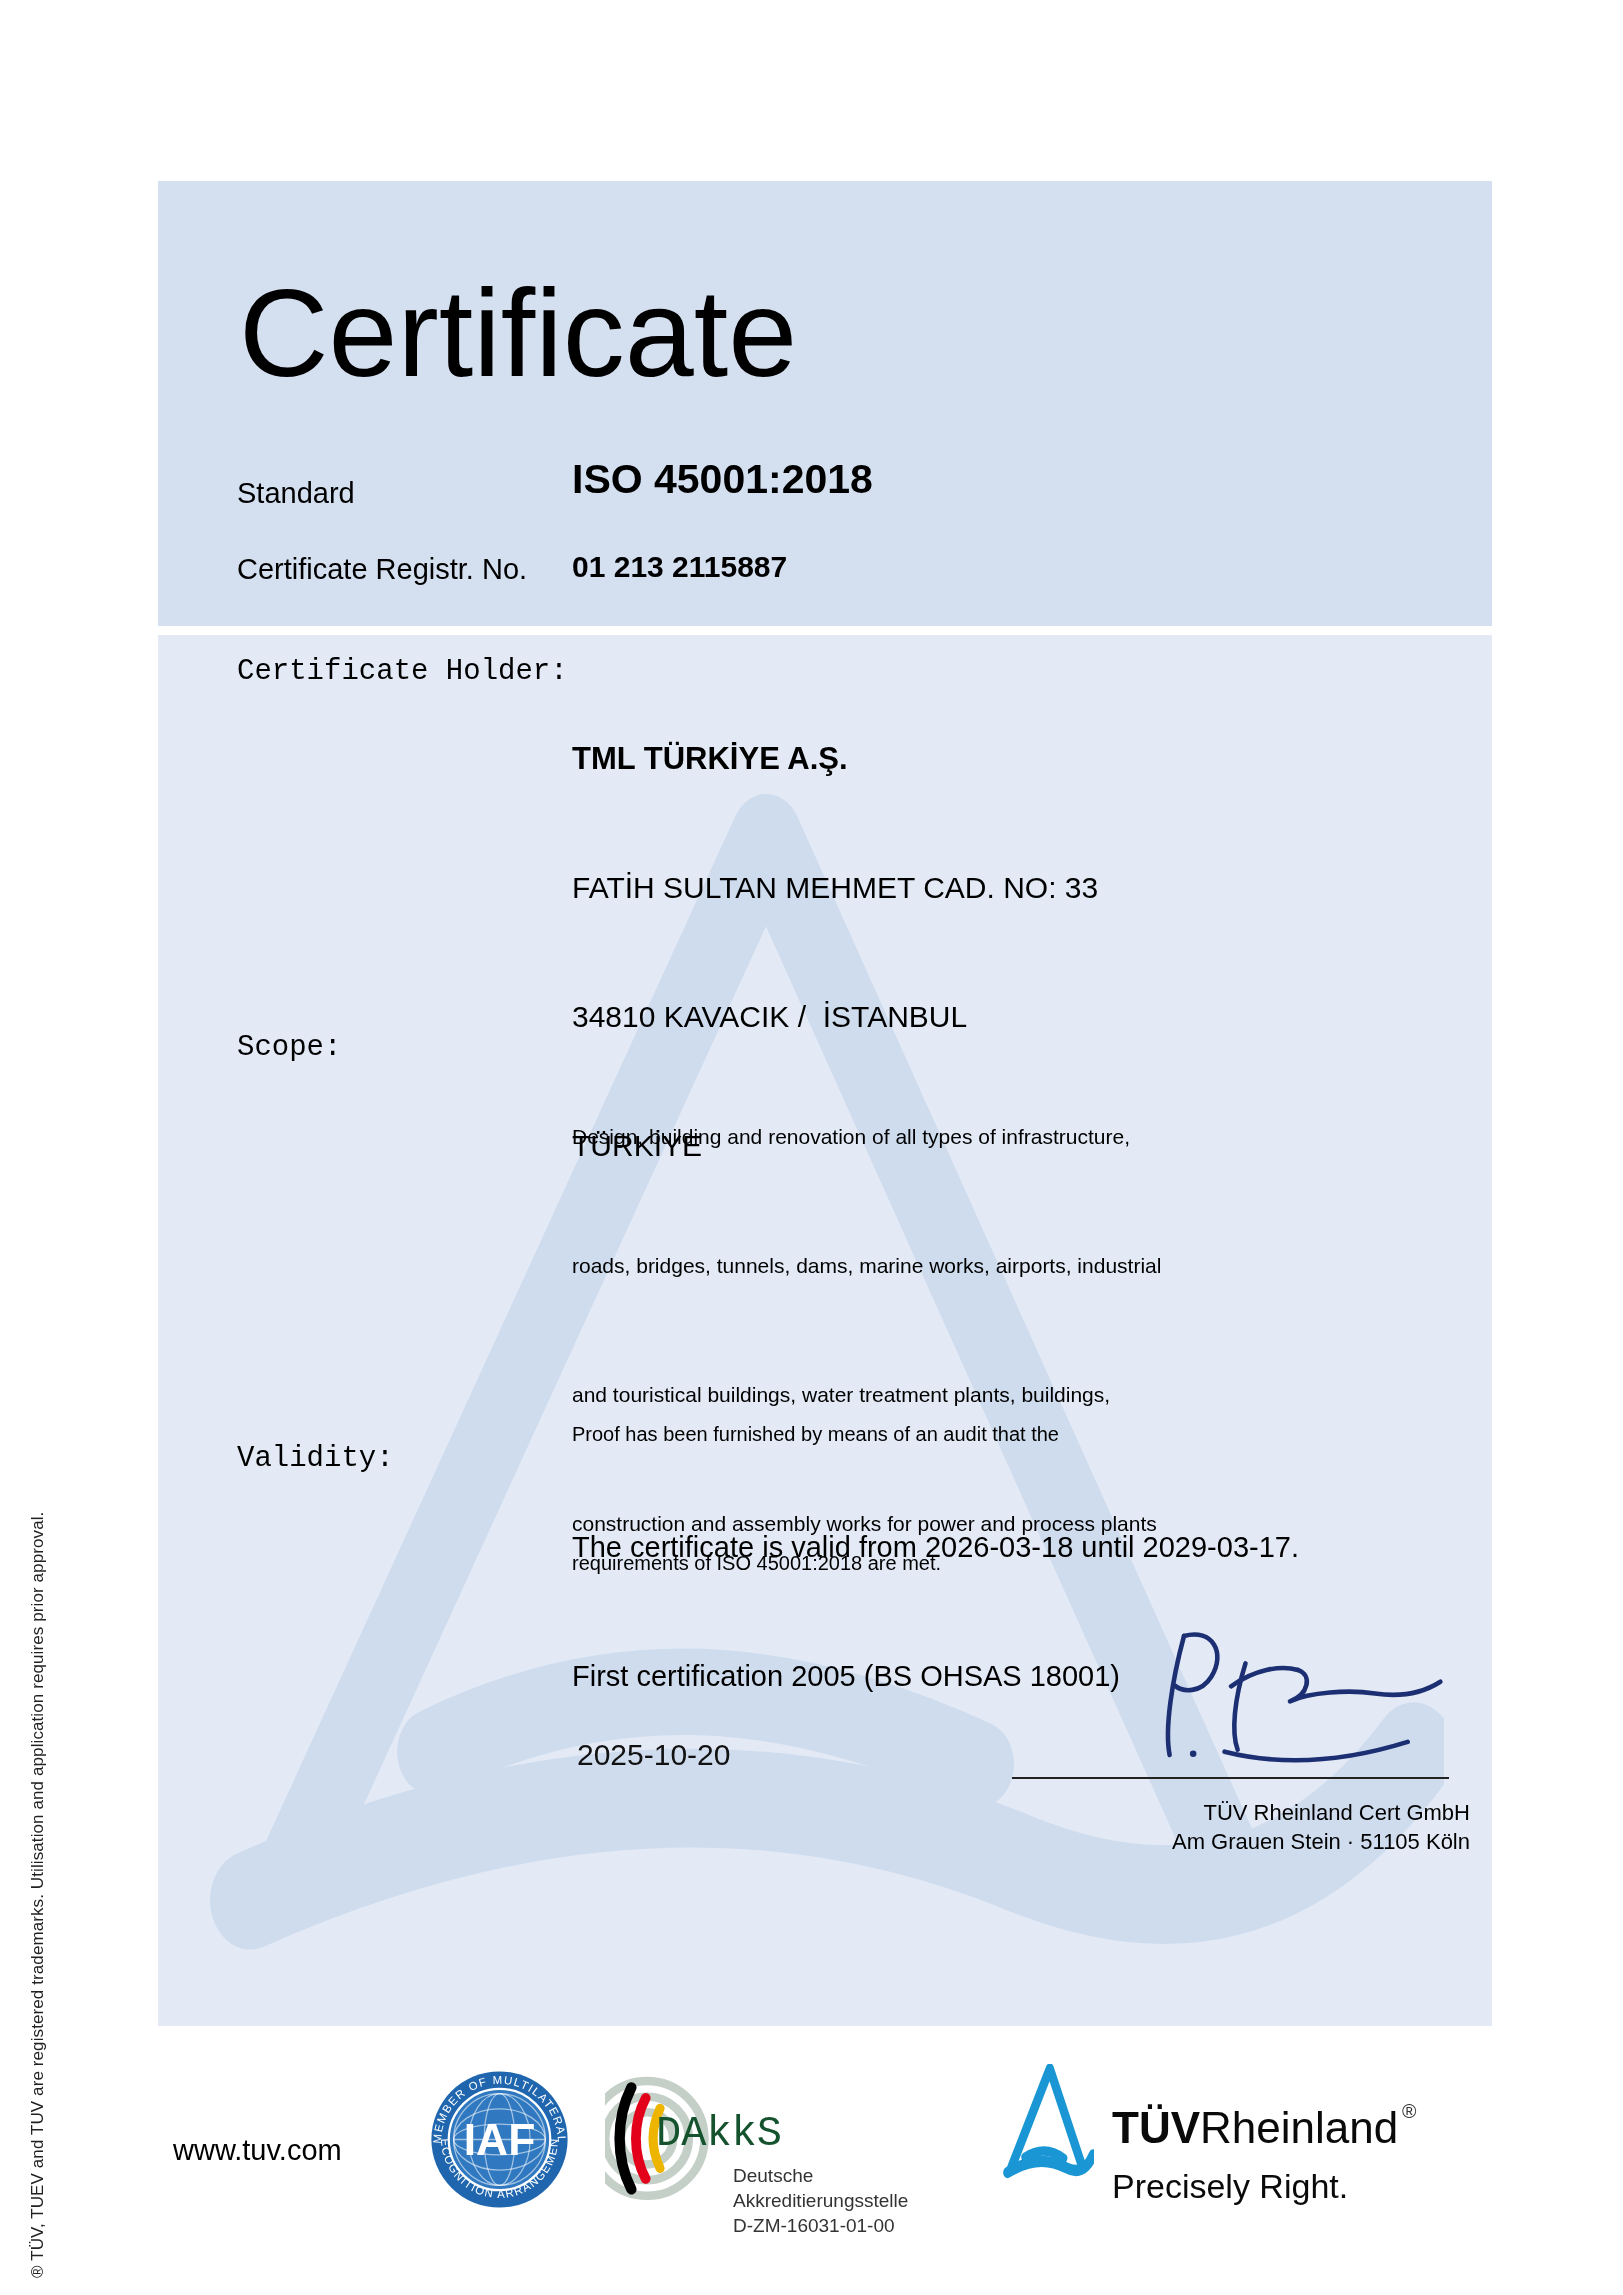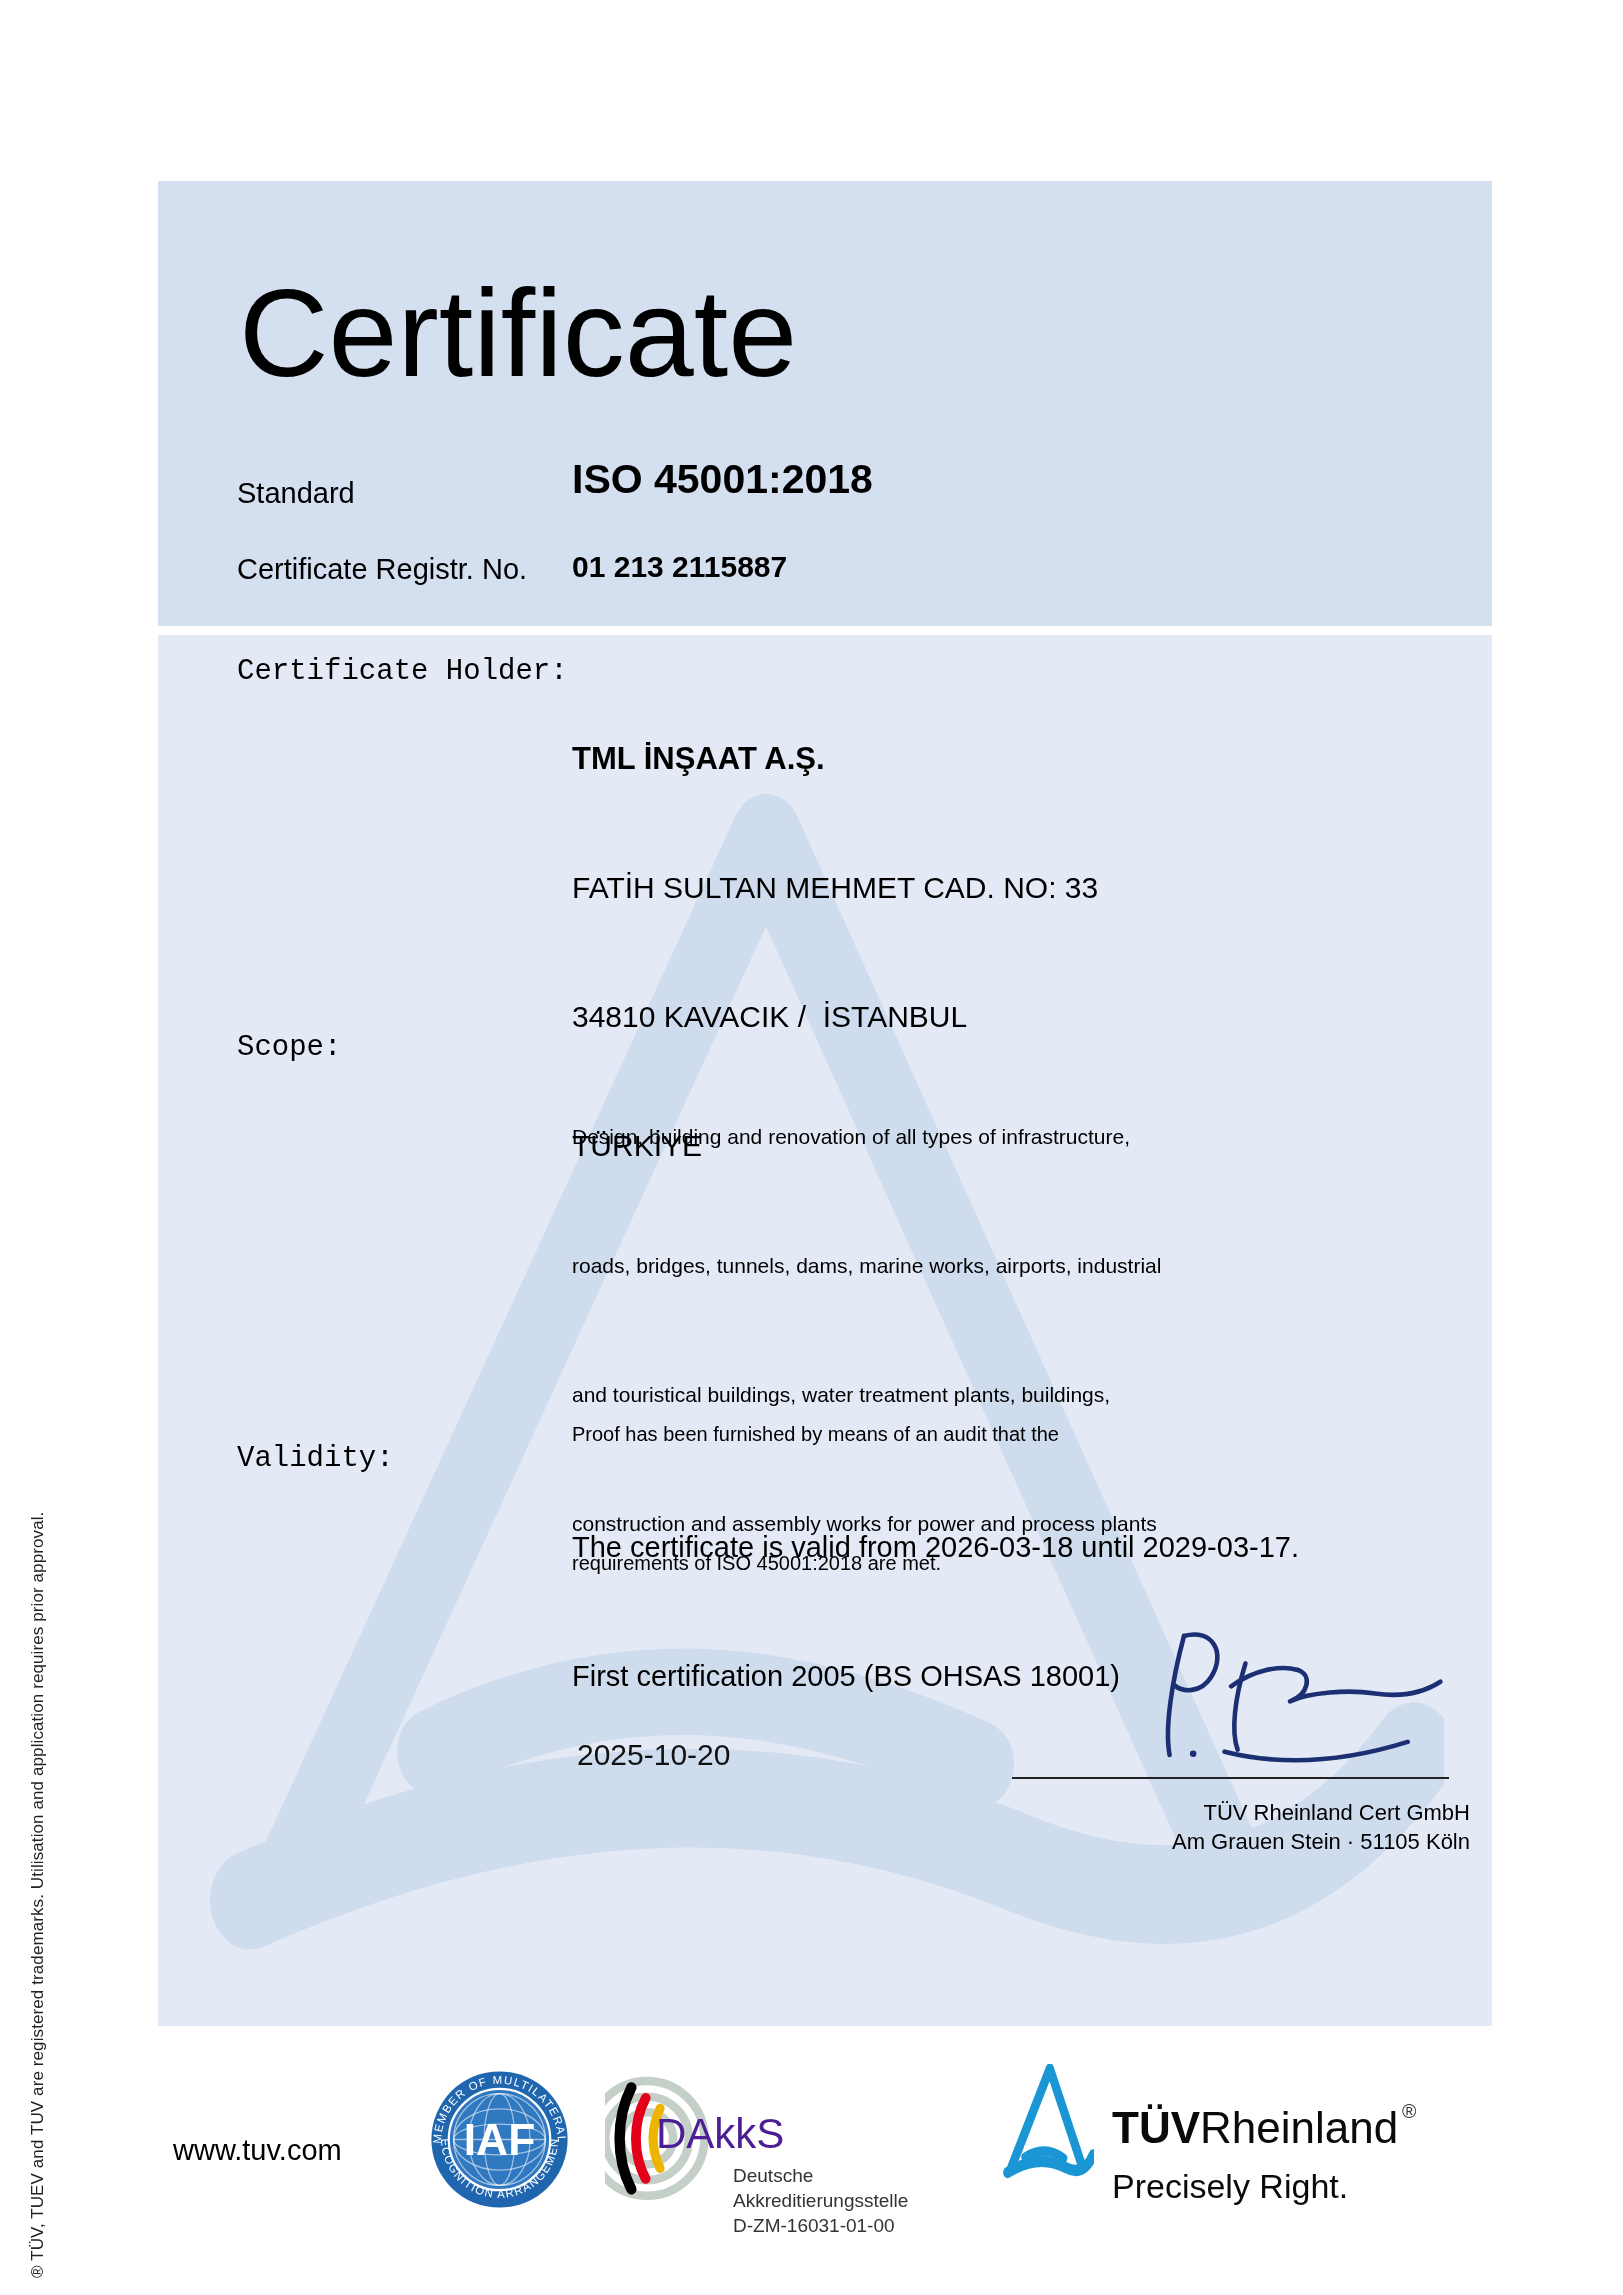--- a/index.html
+++ b/index.html
@@ -42,21 +42,21 @@
   .issue-date{position:absolute; left:419px; top:1103px; font-size:30px;}
   .signature{position:absolute; left:975px; top:989px; width:327px; height:154px;}
   .signature path{stroke:var(--signature-ink); fill:none; stroke-width:7; stroke-linecap:round; stroke-linejoin:round;}
   .signature circle{fill:var(--signature-ink);}
   .sig-line{position:absolute; left:854px; top:1142px; width:437px; height:2px; background:#222;}
   .signatory{position:absolute; right:22px; top:1163px; text-align:right; font-size:22px; line-height:29px; color:#000;}
   
   .website{position:absolute; left:173px; top:2134px; font-size:29px; color:#000;}
   .iaf{position:absolute; left:430px; top:2070px; width:139px; height:139px;}
   .dakks-art{position:absolute; left:605px; top:2064px; width:131px; height:154px;}
-  .dakks-word{position:absolute; left:656px; top:2110px; font-family:Liberation Sans, sans-serif; font-size:42px; color:#4c1d95;}
+  .dakks-word{position:absolute; left:656px; top:2110px; font-family:Liberation Mono, monospace; font-size:42px; color:#14532d;}
   .dakks-lines{position:absolute; left:733px; top:2163px; font-size:19px; line-height:25px; color:#333;}
   .tuv-triangle{position:absolute; left:1002px; top:2064px; width:92px; height:118px;}
   .tuv-triangle path{stroke:var(--tuv-blue); fill:none; stroke-linecap:round; stroke-linejoin:round;}
   .tuv-word{position:absolute; left:1112px; top:2100px; font-size:44px; color:#0a0a0a; white-space:nowrap;}
   .tuv-word .bold{font-weight:bold;}
   .tuv-word .reg{font-size:19.6px; vertical-align:25px; margin-left:3.9px; color:#333;}
   .tagline{position:absolute; left:1112px; top:2167px; font-size:34px; color:#0a0a0a;}
 </style>
 </head>
 <body>
@@ -76,21 +76,21 @@
   <div class="band band-body">
 
     <svg class="watermark" viewBox="0 0 130 100" preserveAspectRatio="none">
       <path d="M16 90 L63 6 L108 88" stroke-width="7"></path>
       <path d="M12 92 C 45 80 70 83 88 89 C 103 94 116 92 127 80" stroke-width="8"></path>
       <path d="M30 80 C 50 72 68 75 84 81" stroke-width="7"></path>
     </svg>
 
     <div class="blabel holder-label">Certificate Holder:</div>
     <div class="bcol holder-stack">
-      <div class="holder-name">TML İNŞAAT A.Ş.</div>
+      <div class="holder-name">TML TÜRKİYE A.Ş.</div>
       <div>FATİH SULTAN MEHMET CAD. NO: 33</div>
       <div>34810 KAVACIK /  İSTANBUL</div>
       <div>TÜRKİYE</div>
     </div>
 
     <div class="blabel scope-label">Scope:</div>
     <div class="bcol scope-stack">
       <div>Design, building and renovation of all types of infrastructure,</div>
       <div>roads, bridges, tunnels, dams, marine works, airports, industrial</div>
       <div>and touristical buildings, water treatment plants, buildings,</div>

